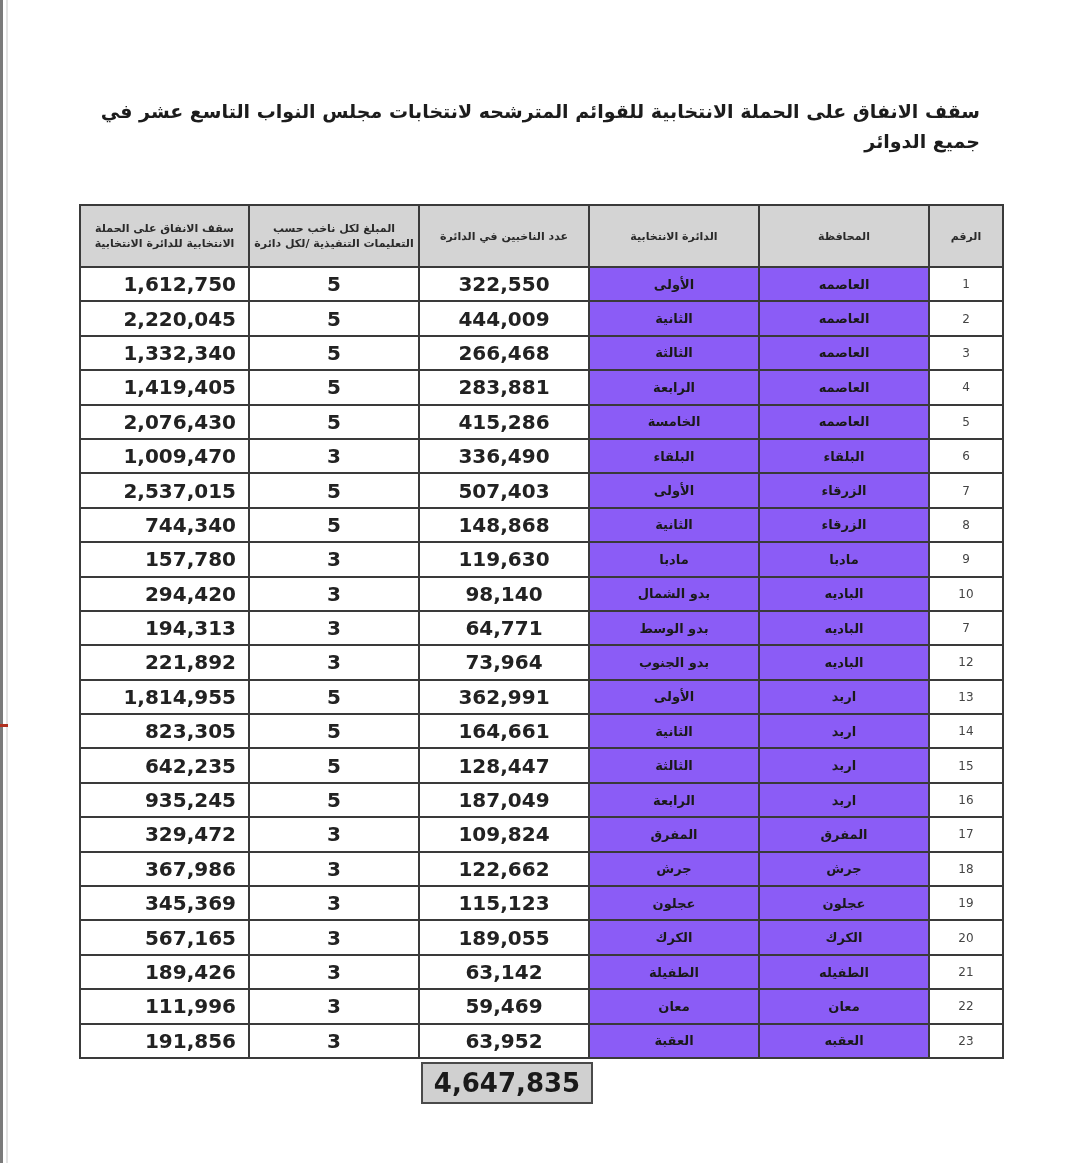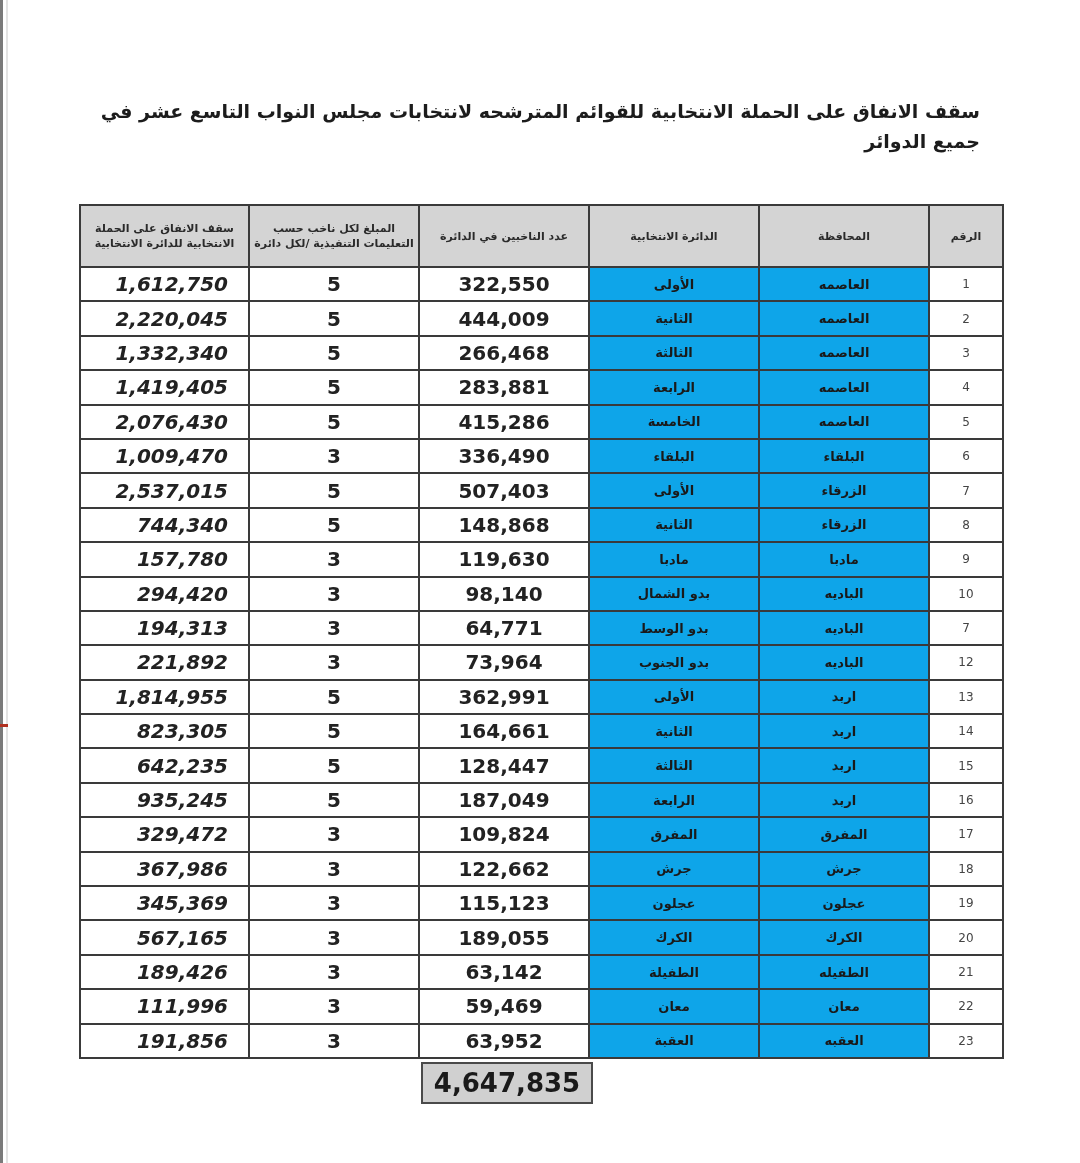--- a/index.html
+++ b/index.html
@@ -25,24 +25,24 @@
     border-collapse:collapse; direction:rtl; table-layout:fixed;
   }
   table.grid th, table.grid td {
     border:2px solid #3a3a3a; padding:0; text-align:center; vertical-align:middle;
   }
   table.grid th {
     background:#d4d4d4; font-weight:bold; font-size:11px; line-height:15px; height:60px; color:#2a2a2a;
   }
   table.grid td { height:32.4px; }
   td.idx { font-size:12px; color:#444; padding-top:6px; border-color:#9a9a9a #3a3a3a; }
-  td.gov, td.dist { background:#0ea5e9; font-size:13px; font-weight:bold; }
+  td.gov, td.dist { background:#8b5cf6; font-size:13px; font-weight:bold; }
   td.voters, td.rate { font-size:20px; font-weight:bold; color:#222; }
   td.cap { font-size:20px; font-weight:bold; color:#222; text-align:left; padding-left:0; padding-right:0; }
-  td.cap span { display:block; text-align:right; padding-right:20px; direction:ltr;font-style:italic; }
+  td.cap span { display:block; text-align:right; padding-right:12px; direction:ltr; }
   .total-box {
     position:absolute; left:421px; top:1062px; width:168px; height:38px;
     background:#d0d0d0; border:2px solid #4a4a4a;
     font-size:26px; font-weight:bold; text-align:center; line-height:38px; color:#1a1a1a;
   }
 </style>
 </head>
 <body>
 
 <div class="left-edge"></div>

